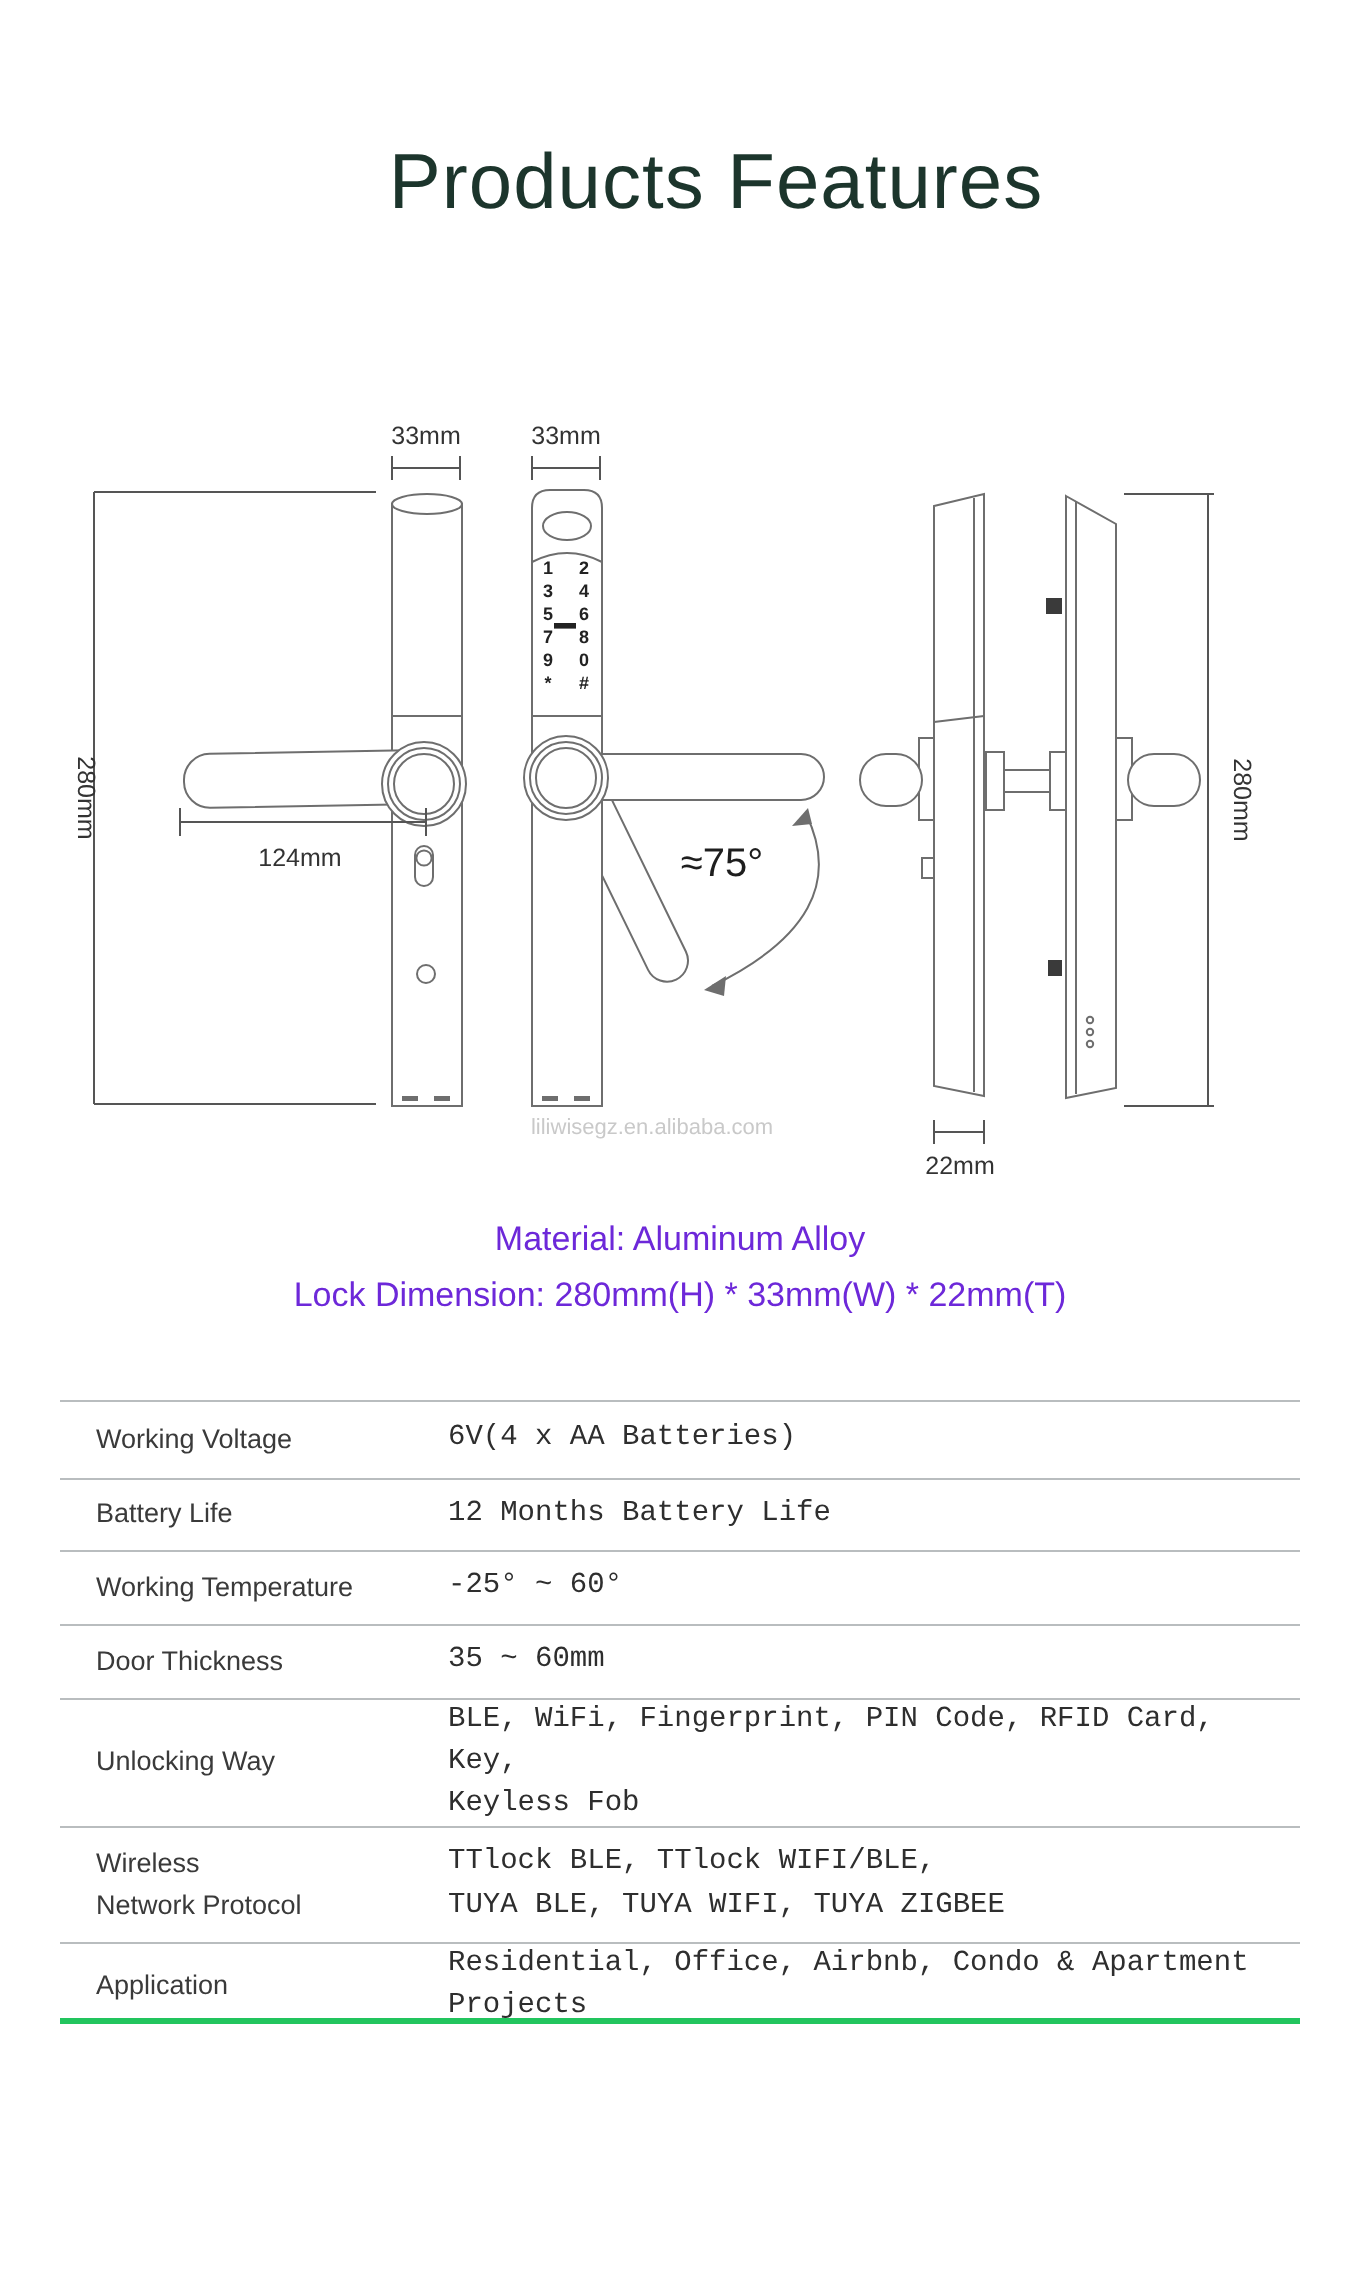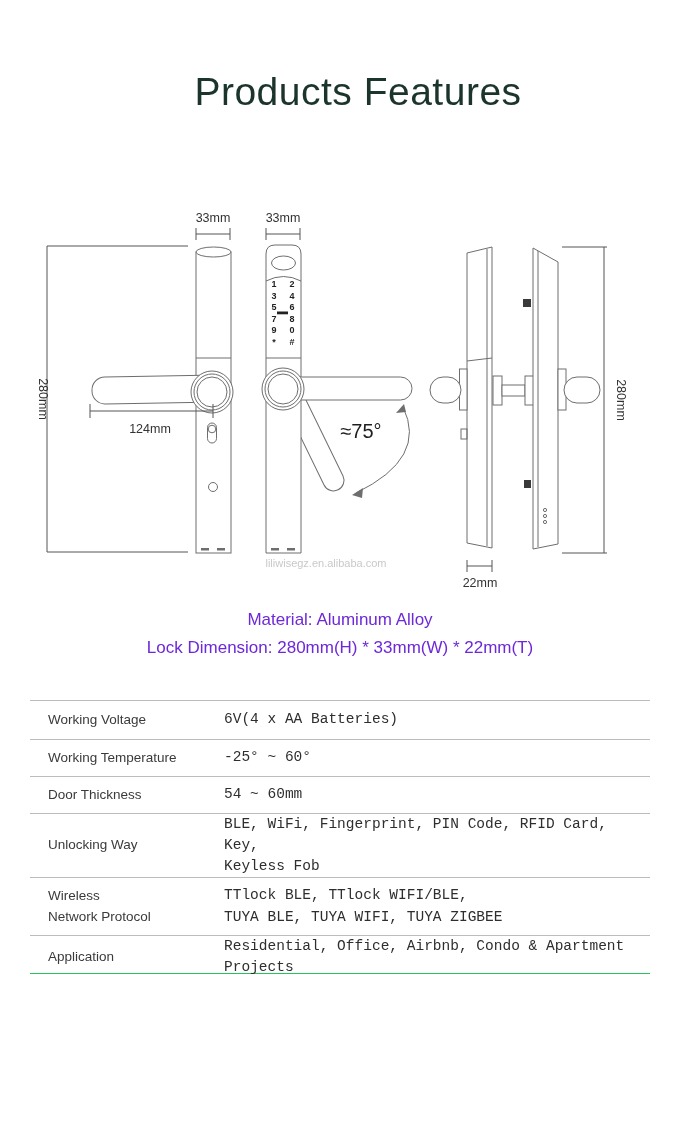--- a/index.html
+++ b/index.html
@@ -11,21 +11,21 @@
     position:absolute;top:70px;left:0;width:680px;text-align:center;
     font-size:39px;font-weight:500;letter-spacing:.5px;color:#1c352c;margin-left:18px;
   }
   .diagram-svg{position:absolute;top:0;left:0;}
   .material-block{
     position:absolute;top:606px;left:0;width:680px;text-align:center;
     font-size:17px;line-height:28px;color:#6d28d9;
   }
   .spec-table{
     position:absolute;top:700px;left:30px;width:620px;
-    border-bottom:1px solid #22c55e;
+    border-bottom:3px solid #22c55e;
   }
   .spec-row{
     display:grid;grid-template-columns:176px 1fr;align-items:center;
     padding-left:18px;border-top:1px solid #b9bdbf;box-sizing:border-box;
   }
   .row-label{font-size:13.5px;color:#3a3a3a;line-height:1.5;}
   .row-value{font-size:14.5px;color:#2e2e2e;line-height:1.45;white-space:pre-wrap;font-family:Liberation Mono, monospace;}
   .cell-line{display:block;}
   svg text{font-family:"Liberation Sans","DejaVu Sans",sans-serif;}
   .dim-text{font-size:12.5px;fill:#333333;}
@@ -186,33 +186,40 @@
 </div>
 
 <div class="spec-table">
   <div class="spec-row" style="height:39px">
     <div class="row-label">
         <span class="cell-line">Working Voltage</span>
         <span class="cell-line"></span>
       </div>
     <div class="row-value"><span class="cell-line">6V(4 x AA Batteries)</span><span class="cell-line"></span></div>
   </div>
+  <div class="spec-row" style="height:36px">
+    <div class="row-label">
+        <span class="cell-line">Battery Life</span>
+        <span class="cell-line"></span>
+      </div>
+    <div class="row-value"><span class="cell-line">12 Months Battery Life</span><span class="cell-line"></span></div>
+  </div>
   <div class="spec-row" style="height:37px">
     <div class="row-label">
         <span class="cell-line">Working Temperature</span>
         <span class="cell-line"></span>
       </div>
     <div class="row-value"><span class="cell-line">-25° ~ 60°</span><span class="cell-line"></span></div>
   </div>
   <div class="spec-row" style="height:37px">
     <div class="row-label">
         <span class="cell-line">Door Thickness</span>
         <span class="cell-line"></span>
       </div>
-    <div class="row-value"><span class="cell-line">54 ~ 60mm</span><span class="cell-line"></span></div>
+    <div class="row-value"><span class="cell-line">35 ~ 60mm</span><span class="cell-line"></span></div>
   </div>
   <div class="spec-row" style="height:64px">
     <div class="row-label">
         <span class="cell-line">Unlocking Way</span>
         <span class="cell-line"></span>
       </div>
     <div class="row-value"><span class="cell-line">BLE, WiFi, Fingerprint, PIN Code, RFID Card, Key,</span><span class="cell-line">Keyless Fob</span></div>
   </div>
   <div class="spec-row" style="height:58px">
     <div class="row-label">

